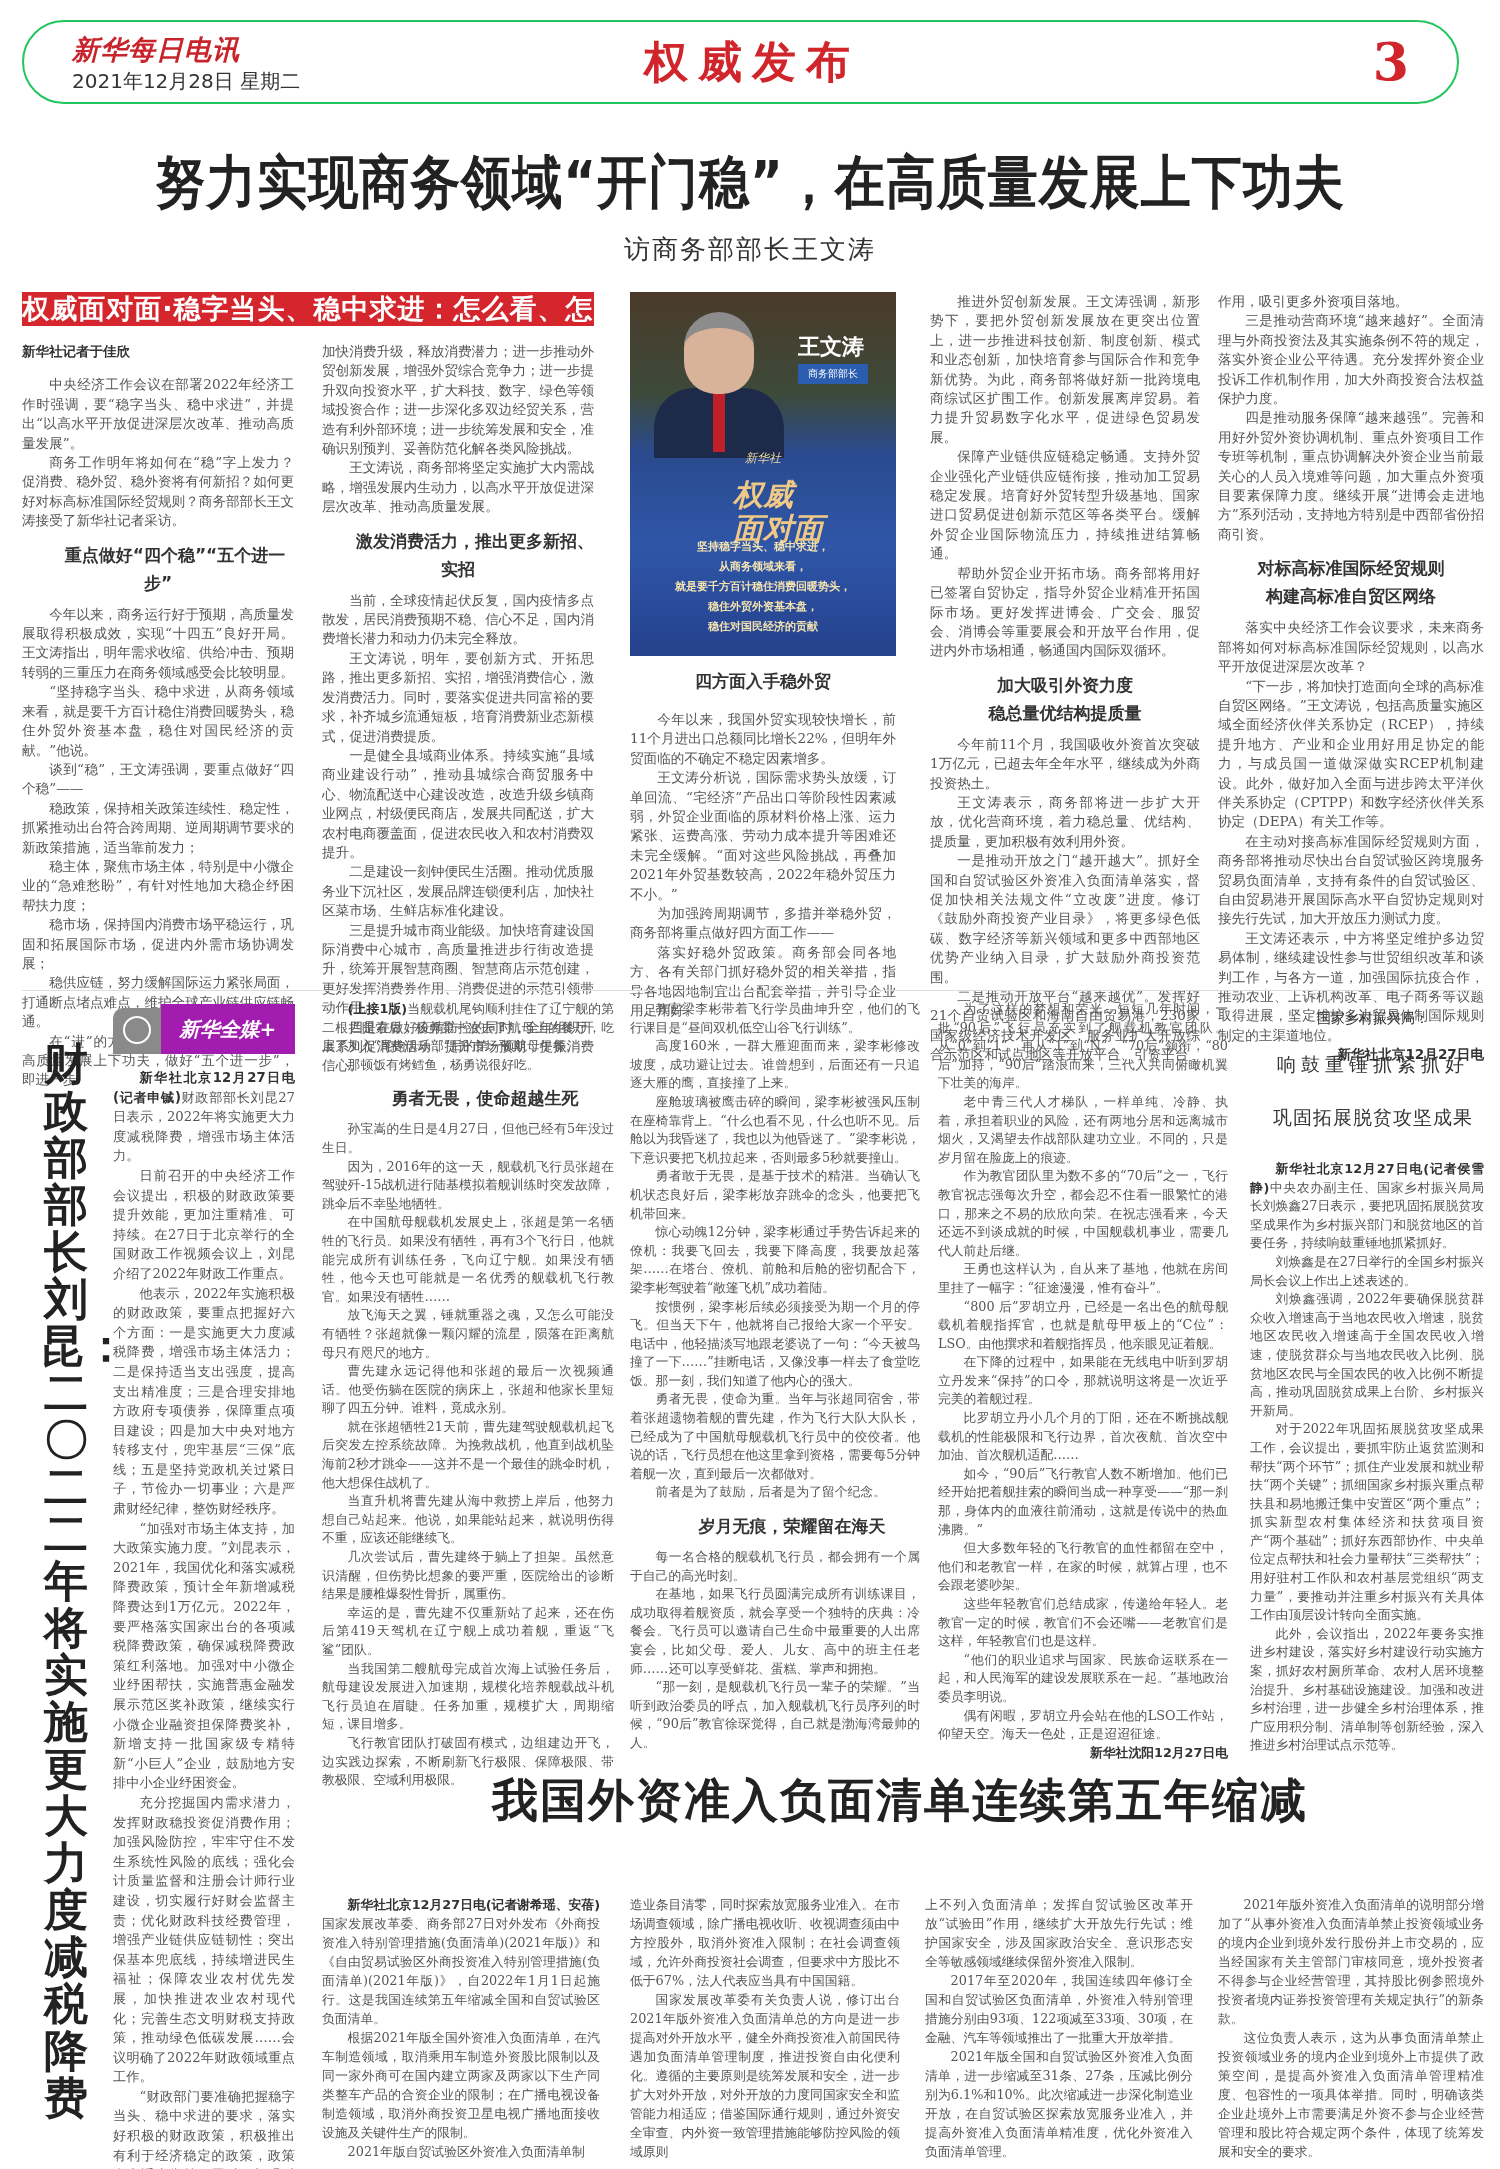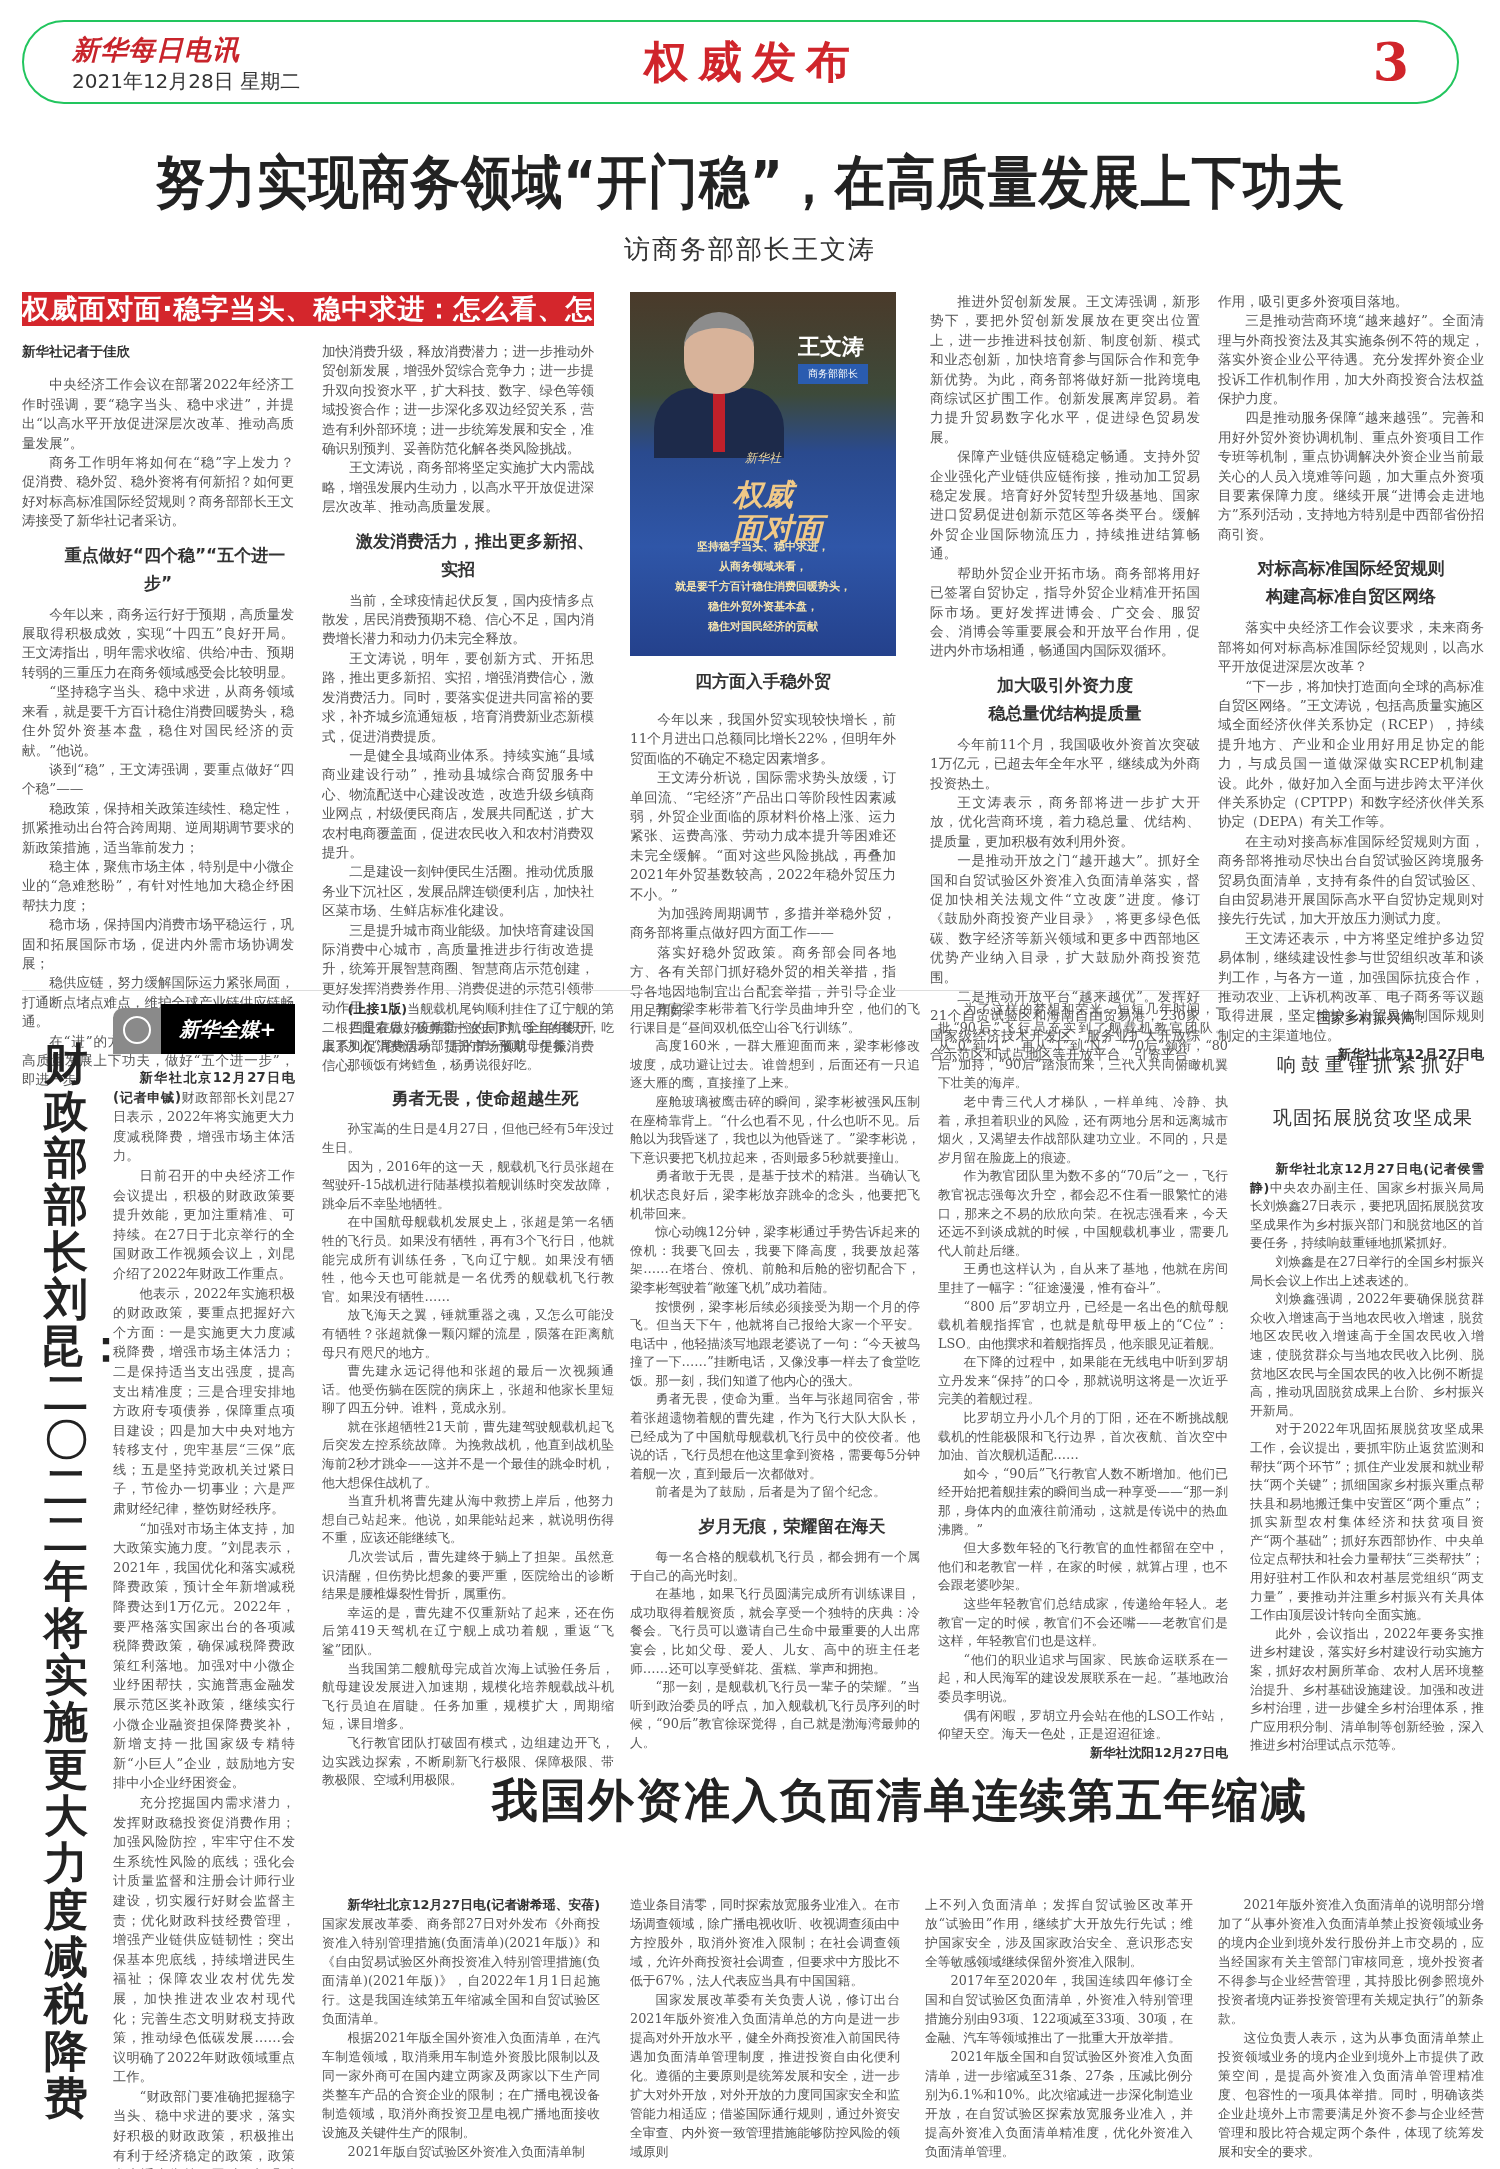--- a/index.html
+++ b/index.html
@@ -36,21 +36,21 @@
   .photo-brand { position: absolute; left: 0; width: 100%; top: 158px; text-align: center; color: #e9d5a0; font-style: italic; font-size: 12px; }
   .photo-quan { position: absolute; left: 0; width: 100%; top: 174px; text-align: center; color: #f0c987; font-family: "DejaVu Serif", serif; font-weight: bold; font-style: italic; font-size: 30px; line-height: 34px; margin-top: 12px; }
   .photo-quote { position: absolute; left: 0; width: 100%; top: 245px; text-align: center; color: #f3e3b0; font-family: "DejaVu Sans", sans-serif; font-weight: bold; font-size: 11px; line-height: 20px; }
   .photo-caption { position: absolute; left: 630px; top: 670px; width: 266px; text-align: center; font-family: "DejaVu Sans", sans-serif; font-weight: bold; font-size: 17px; color: #333; }
 
   .vtitle { position: absolute; left: 40px; top: 1040px; width: 52px; font-family: "DejaVu Serif", serif; font-weight: bold; font-size: 44px; line-height: 47px; color: #222; text-align: center; word-break: break-all; }
 
   .media-badge { position: absolute; left: 113px; top: 1004px; width: 182px; height: 50px; }
   .media-globe { position: absolute; left: 0; top: 4px; width: 50px; height: 46px; background: #8a8a8a; border-radius: 10px 0 0 0; }
   .media-globe span { position: absolute; left: 10px; top: 8px; width: 28px; height: 28px; border: 2px solid #fff; border-radius: 50%; }
-  .media-label { position: absolute; left: 48px; top: 0; width: 134px; height: 50px; background: #000000; color: #fff; font-family: "DejaVu Sans", sans-serif; font-weight: bold; font-style: italic; font-size: 20px; line-height: 50px; text-align: center; }
+  .media-label { position: absolute; left: 48px; top: 0; width: 134px; height: 50px; background: #a21caf; color: #fff; font-family: "DejaVu Sans", sans-serif; font-weight: bold; font-style: italic; font-size: 20px; line-height: 50px; text-align: center; }
 
   .side-kicker { position: absolute; left: 1248px; top: 1010px; width: 250px; text-align: center; font-family: "DejaVu Sans", sans-serif; font-size: 14px; color: #333; }
   .side-h1 { position: absolute; left: 1248px; top: 1052px; width: 250px; text-align: center; font-family: "DejaVu Sans", sans-serif; font-size: 19px; color: #333; letter-spacing: 5px; }
   .side-h2 { position: absolute; left: 1248px; top: 1105px; width: 250px; text-align: center; font-family: "DejaVu Sans", sans-serif; font-size: 19px; color: #333; letter-spacing: 1px; }
 
   .h-bottom { top: 1770px; font-family: "DejaVu Serif", serif; font-size: 46px; letter-spacing: 2px; color: #222; }
 
   .rule-h { position: absolute; height: 1px; background: #ddd; }
 </style>
 </head>

